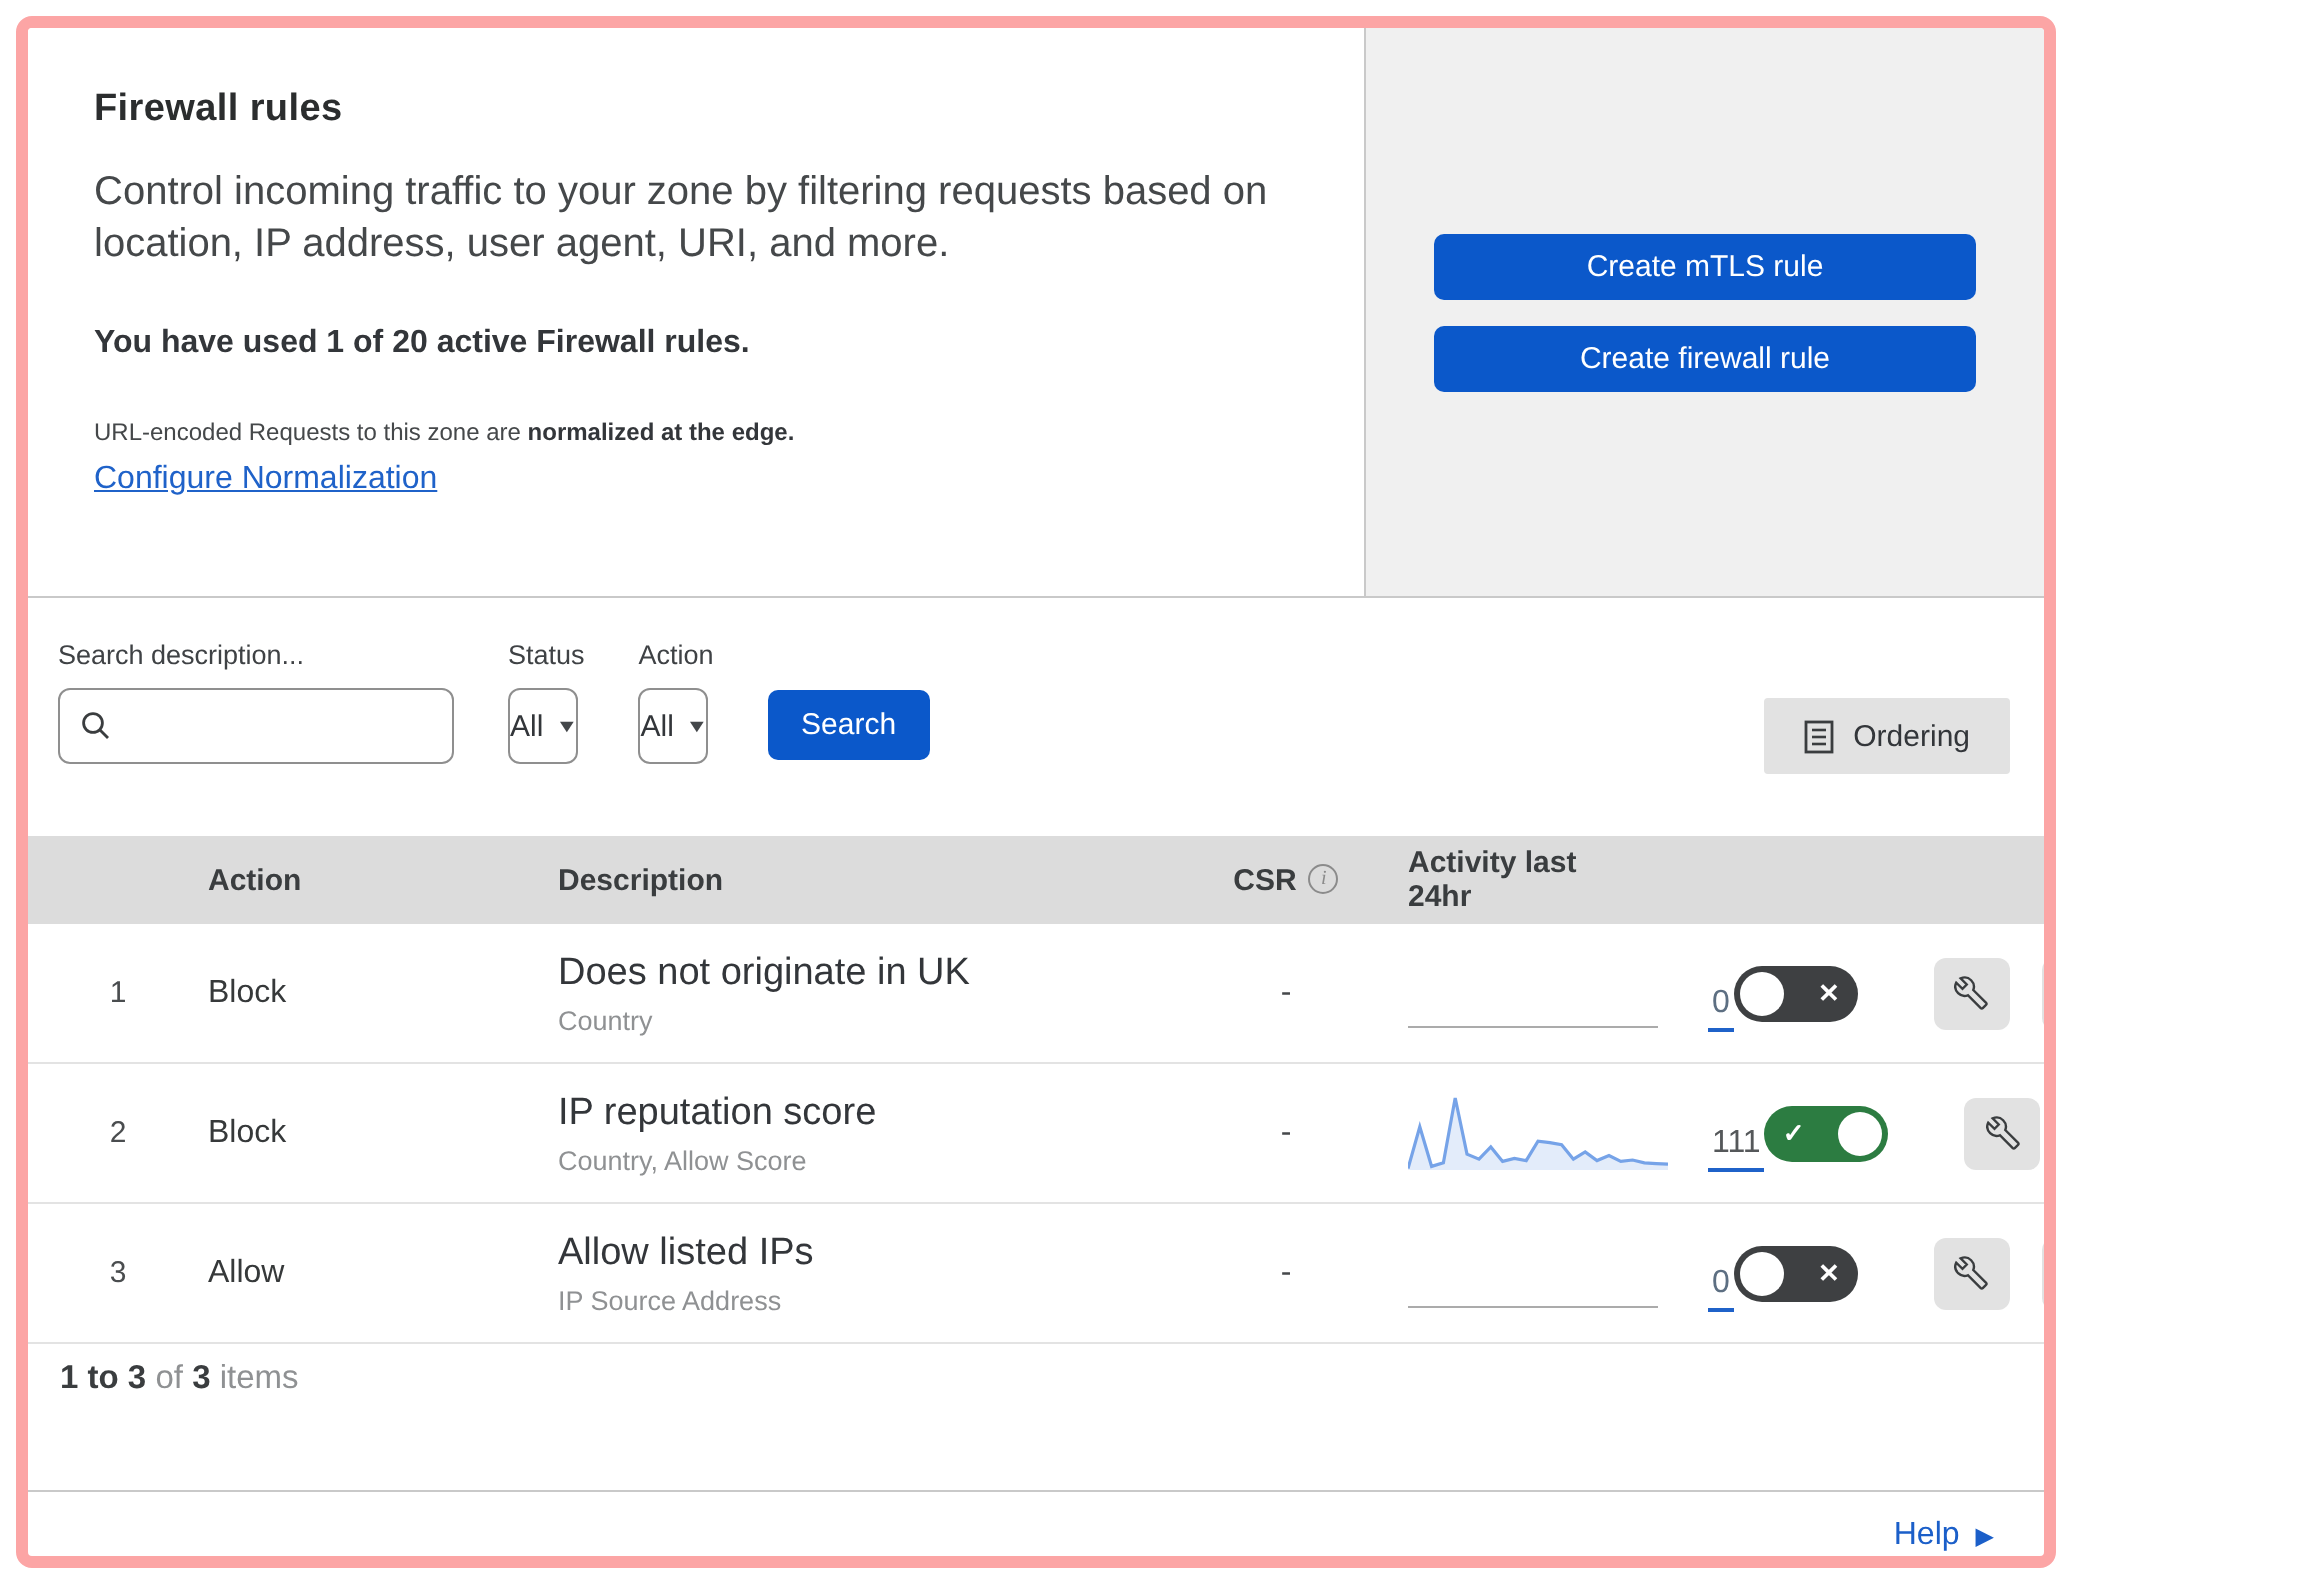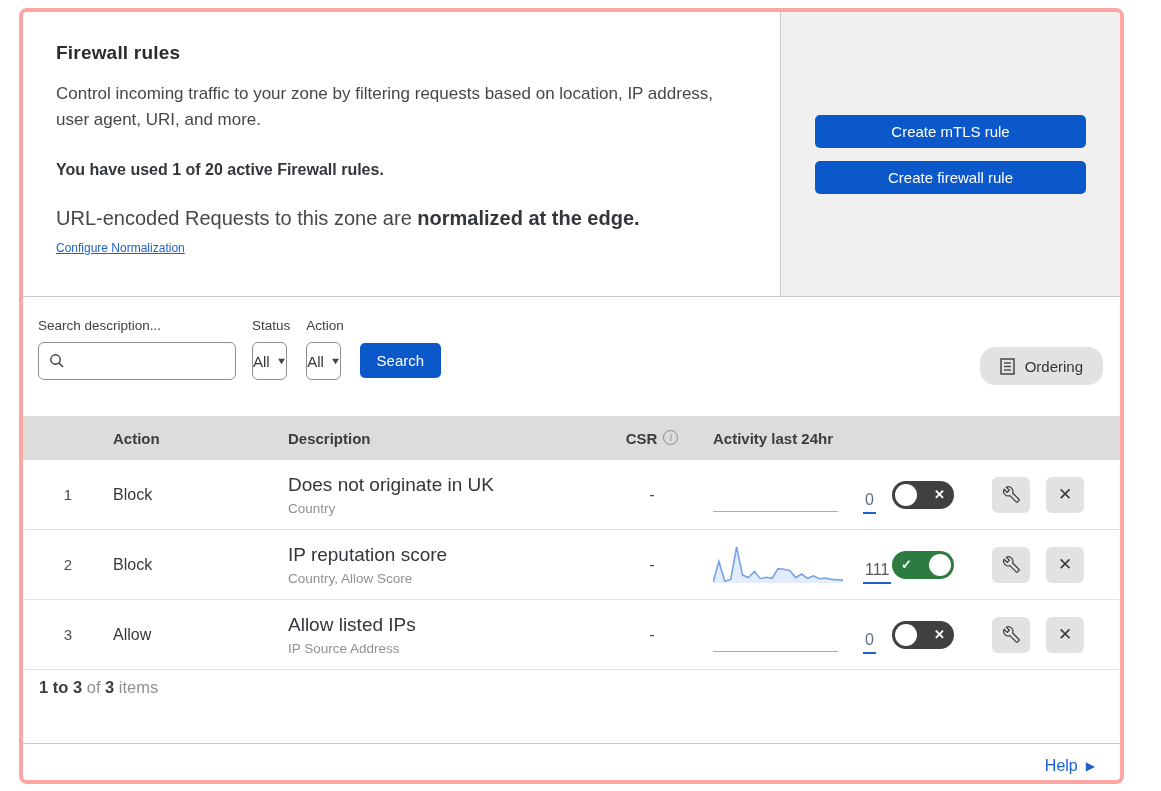--- a/index.html
+++ b/index.html
@@ -1,48 +1,48 @@
 <!DOCTYPE html>
 <html><head>
 <meta charset="utf-8">
 <style>
   * { margin:0; padding:0; box-sizing:border-box; }
   html,body { background:#fff; font-family:"Liberation Sans", sans-serif; color:#36393a; }
   .page { width:1161px; height:791px; position:relative; background:#fff; }
-  .card { position:absolute; left:19px; top:8px; width:1105px; height:776px;
-          border:4px solid #fca5a5; border-radius:8px; overflow:hidden; background:#fff; }
+  .card { position:absolute; left:8px; top:8px; width:1020px; height:776px;
+          border:6px solid #fca5a5; border-radius:8px; overflow:hidden; background:#fff; }
 
   
   .top-section { display:flex; height:285px; border-bottom:1px solid #c9c9c9; }
   .intro { flex:1; padding:30px 40px 0 33px; background:#fff; }
   .intro h1 { font-size:19px; font-weight:700; color:#2b2d2e; margin-bottom:17px; letter-spacing:.2px; }
-  .desc { font-size:17px; color:#45484a; line-height:26px; max-width:745px; margin-bottom:28px; }
+  .desc { font-size:20px; color:#45484a; line-height:26px; max-width:745px; margin-bottom:28px; }
   .usage { font-size:16px; font-weight:700; color:#33363a; margin-bottom:28px; }
-  .norm { font-size:20px; color:#45484a; margin-bottom:8px; }
+  .norm { font-size:12px; color:#45484a; margin-bottom:8px; }
   .norm strong { color:#33363a; }
-  .link { font-size:12px; color:#1f62c9; text-decoration:underline; cursor:pointer; }
+  .link { font-size:16px; color:#1f62c9; text-decoration:underline; cursor:pointer; }
   .actions-panel { width:340px; background:#f0f0f0; border-left:1px solid #c9c9c9;
                    display:flex; flex-direction:column; justify-content:center; gap:13px; padding:0 34px; }
   .btn-primary { background:#0b58ca; color:#fff; border:none; border-radius:5px;
                  height:33px; font-size:15px; font-family:inherit; cursor:pointer; }
 
   
   .filter-section { height:119px; display:flex; align-items:flex-start; justify-content:space-between;
                     padding:21px 17px 0 15px; background:#fff; }
-  .filter-left { display:flex; align-items:flex-end; gap:16px; }
+  .filter-left { display:flex; align-items:flex-end; gap:27px; }
   .field label { display:block; font-size:13.5px; color:#3f4245; margin-bottom:9px; }
   .search-box { width:198px; height:38px; border:1px solid #8f8f8f; border-radius:6px;
                 display:flex; align-items:center; padding:0 10px; background:#fff; }
   .search-box input { border:none; outline:none; flex:1; font-size:14px; font-family:inherit; min-width:0; }
   .dropdown { height:38px; border:1px solid #8f8f8f; border-radius:6px; background:#fff;
               display:flex; align-items:center; gap:7px; padding:0 0; font-size:15px;
               color:#33363a; font-family:inherit; cursor:pointer; }
   .caret { font-size:9px; color:#44474a; transform:scaleX(1.3); }
   .btn-search { width:81px; height:35px; margin-bottom:2px; }
-  .btn-ordering { margin-top:29px; height:38px; background:#e2e2e2; border:none; border-radius:15px;
+  .btn-ordering { margin-top:29px; height:38px; background:#e2e2e2; border:none; border-radius:2px;
                   display:flex; align-items:center; gap:10px; padding:0 20px; font-size:15px;
                   color:#33363a; font-family:inherit; cursor:pointer; }
 
   
   .row-grid { display:grid; grid-template-columns:90px 175px 318px 92px 1fr 100px 54px 74px;
               align-items:center; }
   .thead { height:44px; background:#dcdcdc; font-size:15px; font-weight:700; color:#3a3d3f; }
   .col-idx { text-align:center; }
   .col-csr { display:flex; align-items:flex-start; justify-content:center; gap:6px; }
   .info-icon { width:15px; height:15px; border:1px solid #8b8b8b; border-radius:50%; color:#8b8b8b;

